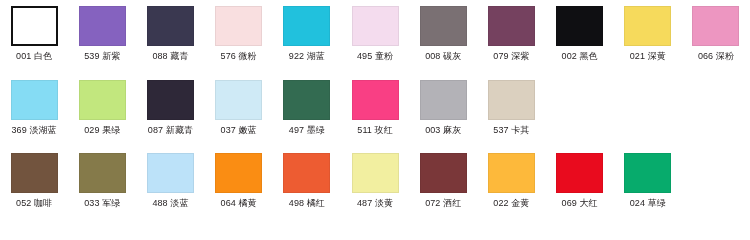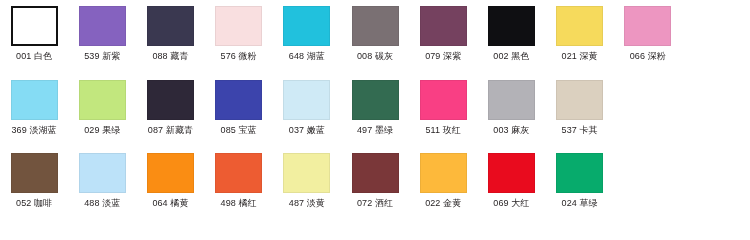--- a/index.html
+++ b/index.html
@@ -91,21 +91,27 @@
       <div class="swatch-cell">
         <div class="chip-wrap">
           <div class="chip hairline" title="576 微粉" style="background-color: rgb(249, 223, 224);"></div>
         </div>
         <div class="swatch-label">576 微粉</div>
       </div>
       <div class="swatch-cell">
         <div class="chip-wrap">
           <div class="chip hairline" title="538 湖蓝" style="background-color: rgb(33, 193, 221);"></div>
         </div>
-        <div class="swatch-label">648 湖蓝</div>
+        <div class="swatch-label">922 湖蓝</div>
+      </div>
+      <div class="swatch-cell">
+        <div class="chip-wrap">
+          <div class="chip hairline" title="495 童粉" style="background-color: rgb(244, 220, 238);"></div>
+        </div>
+        <div class="swatch-label">495 童粉</div>
       </div>
       <div class="swatch-cell">
         <div class="chip-wrap">
           <div class="chip hairline" title="008 碳灰" style="background-color: rgb(122, 112, 115);"></div>
         </div>
         <div class="swatch-label">008 碳灰</div>
       </div>
       <div class="swatch-cell">
         <div class="chip-wrap">
           <div class="chip hairline" title="079 深紫" style="background-color: rgb(117, 65, 95);"></div>
@@ -145,26 +151,20 @@
         <div class="swatch-label">029 果绿</div>
       </div>
       <div class="swatch-cell">
         <div class="chip-wrap">
           <div class="chip hairline" title="087 新藏青" style="background-color: rgb(46, 40, 56);"></div>
         </div>
         <div class="swatch-label">087 新藏青</div>
       </div>
       <div class="swatch-cell">
         <div class="chip-wrap">
-          <div class="chip hairline" title="085 宝蓝" style="background-color: rgb(60, 68, 172);"></div>
-        </div>
-        <div class="swatch-label">085 宝蓝</div>
-      </div>
-      <div class="swatch-cell">
-        <div class="chip-wrap">
           <div class="chip hairline" title="037 嫩蓝" style="background-color: rgb(207, 234, 246);"></div>
         </div>
         <div class="swatch-label">037 嫩蓝</div>
       </div>
       <div class="swatch-cell">
         <div class="chip-wrap">
           <div class="chip hairline" title="497 墨绿" style="background-color: rgb(51, 107, 81);"></div>
         </div>
         <div class="swatch-label">497 墨绿</div>
       </div>
@@ -186,20 +186,26 @@
         </div>
         <div class="swatch-label">537 卡其</div>
       </div>
     </div>
     <div class="swatch-row">
       <div class="swatch-cell">
         <div class="chip-wrap">
           <div class="chip hairline" title="052 咖啡" style="background-color: rgb(114, 84, 62);"></div>
         </div>
         <div class="swatch-label">052 咖啡</div>
+      </div>
+      <div class="swatch-cell">
+        <div class="chip-wrap">
+          <div class="chip hairline" title="033 军绿" style="background-color: rgb(133, 122, 74);"></div>
+        </div>
+        <div class="swatch-label">033 军绿</div>
       </div>
       <div class="swatch-cell">
         <div class="chip-wrap">
           <div class="chip hairline" title="488 淡蓝" style="background-color: rgb(188, 226, 249);"></div>
         </div>
         <div class="swatch-label">488 淡蓝</div>
       </div>
       <div class="swatch-cell">
         <div class="chip-wrap">
           <div class="chip hairline" title="064 橘黄" style="background-color: rgb(250, 141, 19);"></div>

